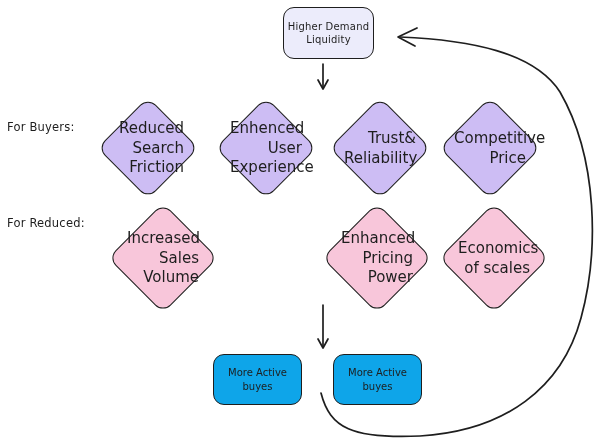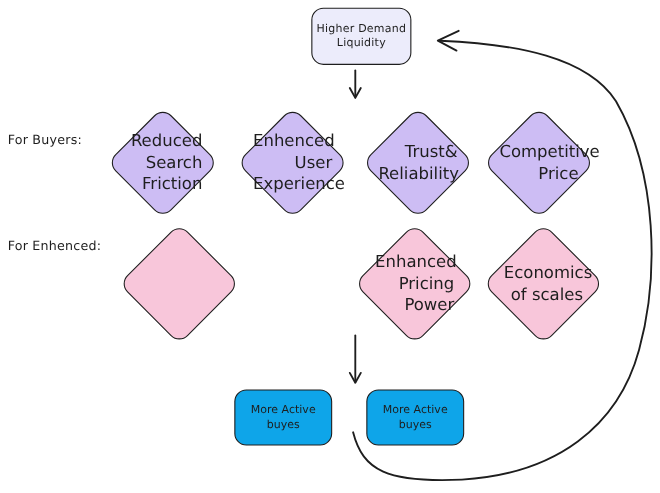--- a/index.html
+++ b/index.html
@@ -52,41 +52,42 @@
                C534,52 470,40 400,37"></path>
       <polyline points="417,28 398,37 415,46"></polyline>
     </g>
   </svg>
 
   <div class="note title" style="left:283px;top:7px;width:91px;height:52px;">
     <span>Higher Demand Liquidity</span>
   </div>
 
   <div class="row-label" style="left:7px;top:104px;margin-top:16px;">For Buyers:</div>
-  <div class="row-label" style="left:7px;top:216px;">For Enhenced:</div>
+  <div class="row-label" style="left:7px;top:216px;">For Reduced:</div>
 
   <div class="diamond buyer" style="left:112px;top:112px;width:72px;height:72px;">
     <div class="shape"></div>
     <div class="label">Reduced Search Friction</div>
   </div>
   <div class="diamond buyer" style="left:230px;top:112px;width:72px;height:72px;">
     <div class="shape"></div>
     <div class="label">Enhenced User Experience</div>
   </div>
   <div class="diamond buyer" style="left:344px;top:112px;width:72px;height:72px;">
     <div class="shape"></div>
     <div class="label">Trust&amp; Reliability</div>
   </div>
   <div class="diamond buyer" style="left:454px;top:112px;width:72px;height:72px;">
     <div class="shape"></div>
     <div class="label">Competitive Price</div>
   </div>
 
   <div class="diamond seller" style="left:124px;top:219px;width:78px;height:78px;">
     <div class="shape"></div>
+    <div class="label">Increased Sales Volume</div>
   </div>
   <div class="diamond seller" style="left:338px;top:219px;width:78px;height:78px;">
     <div class="shape"></div>
     <div class="label">Enhanced Pricing Power</div>
   </div>
   <div class="diamond seller" style="left:455px;top:219px;width:78px;height:78px;">
     <div class="shape"></div>
     <div class="label">Economics of scales</div>
   </div>
 

